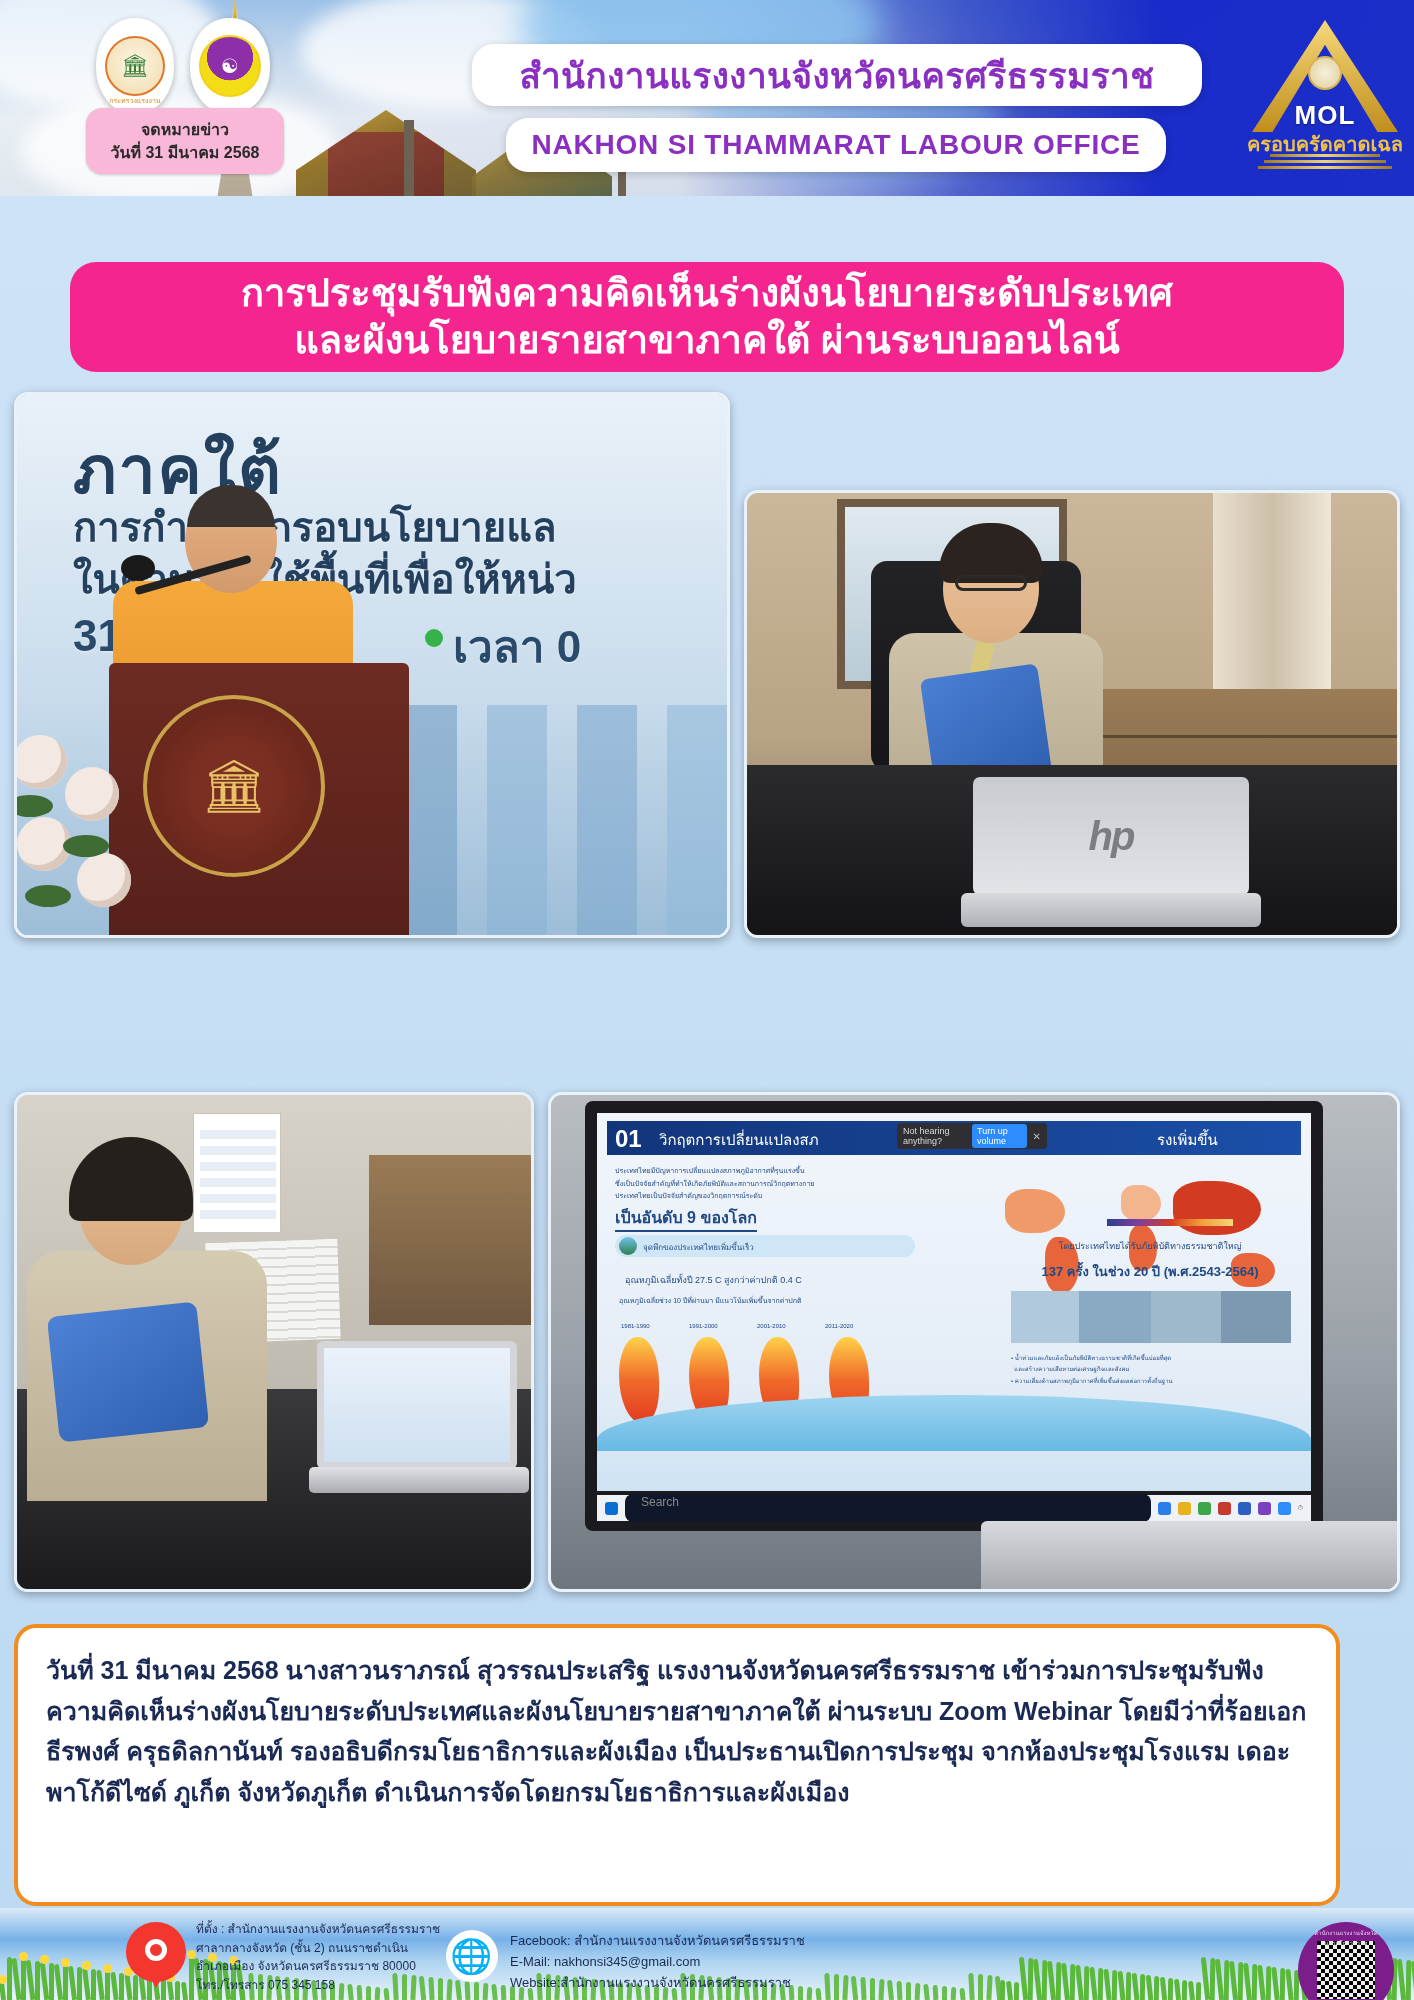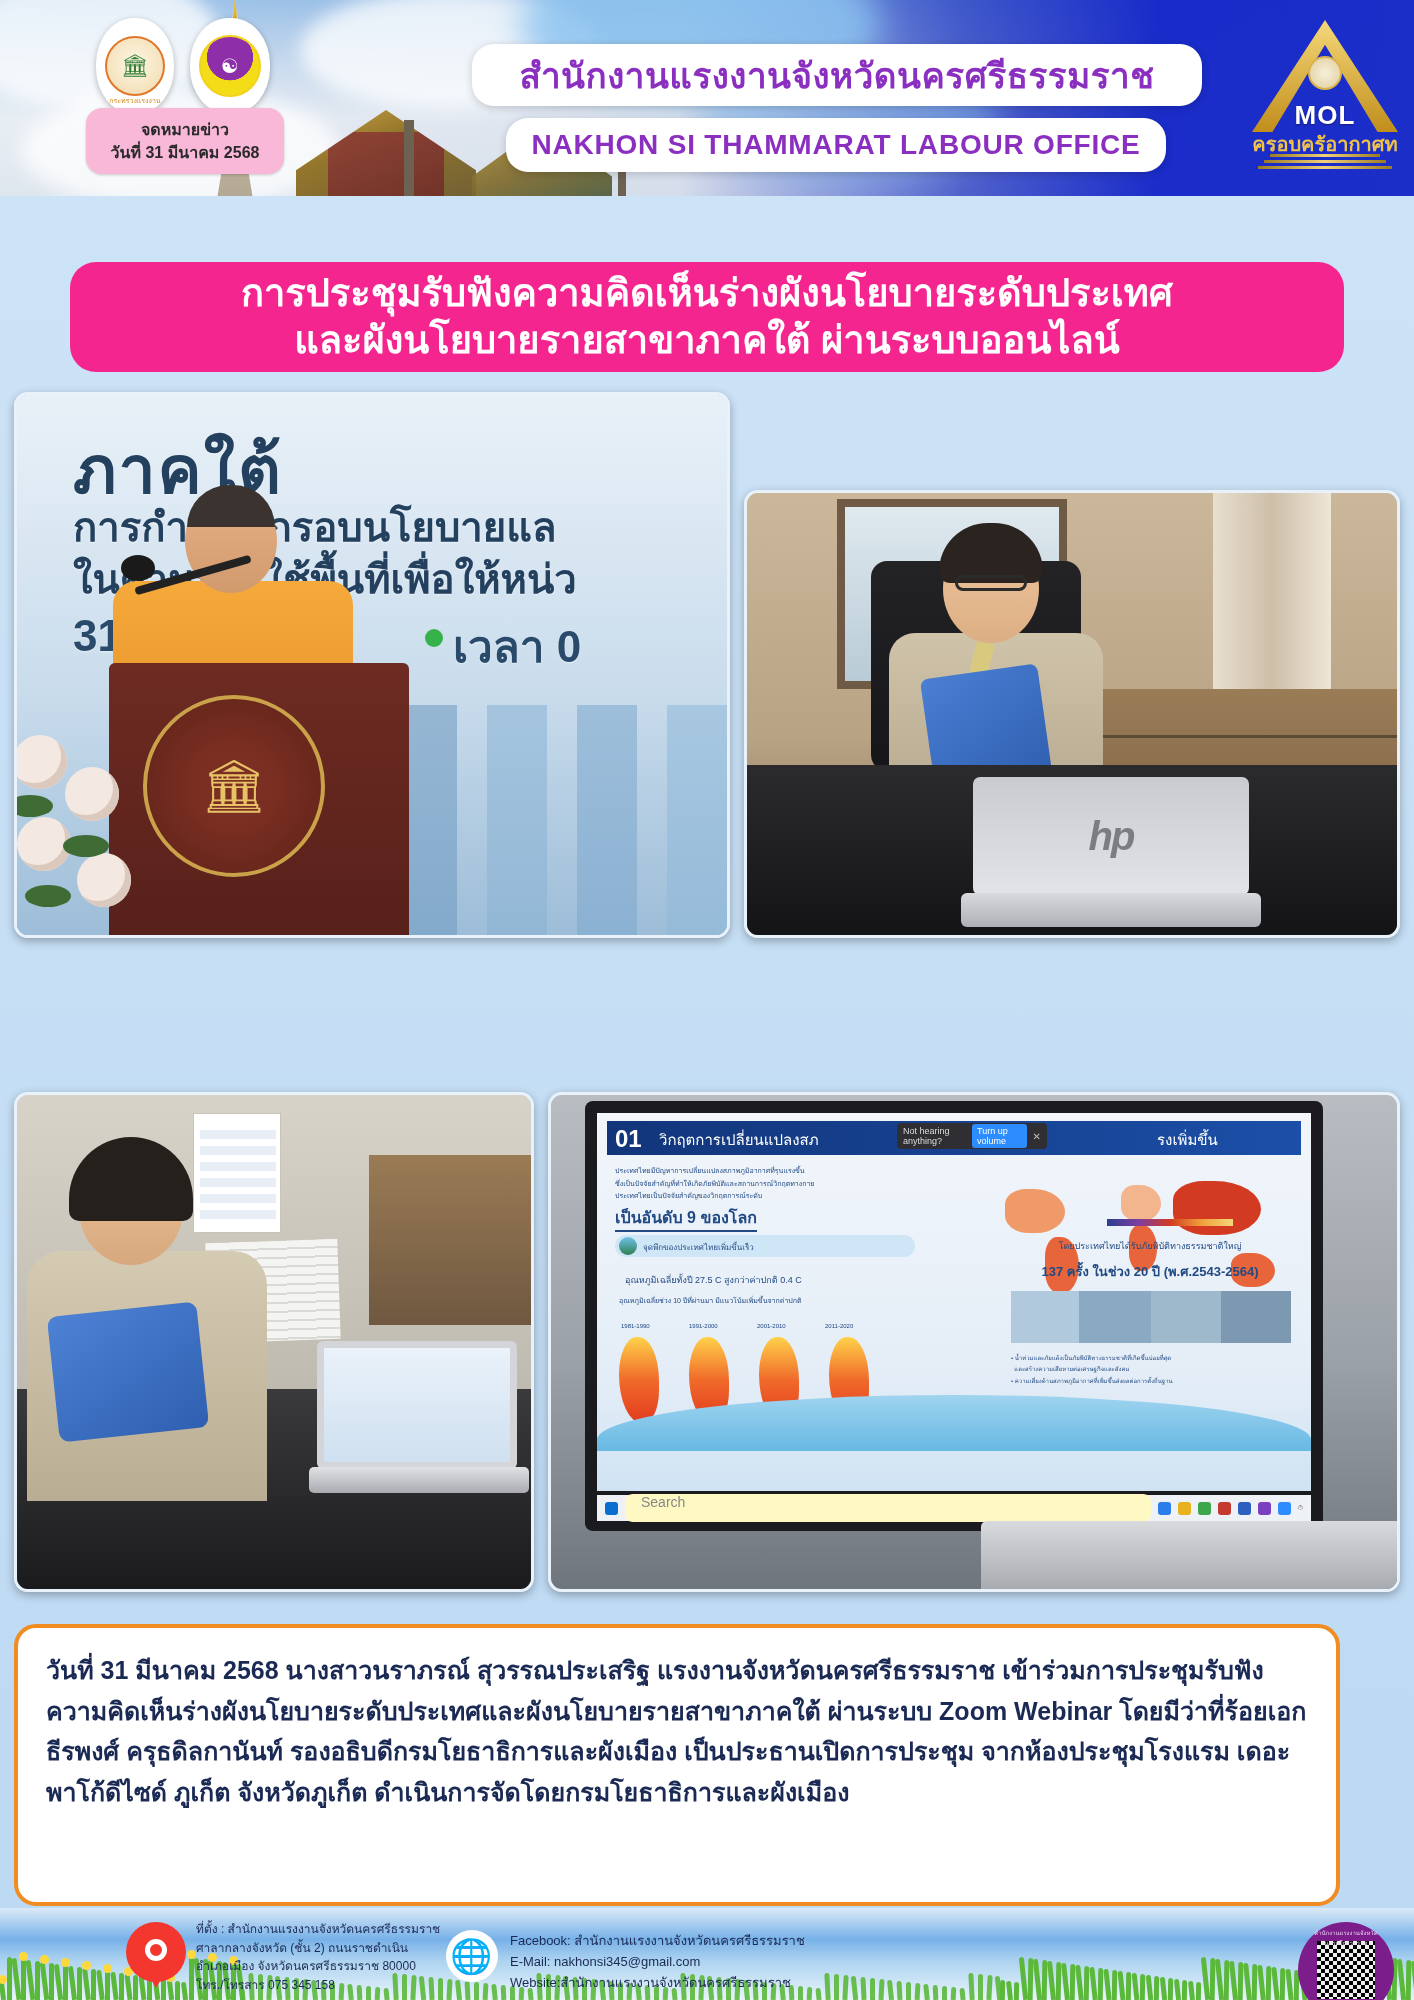--- a/index.html
+++ b/index.html
@@ -321,21 +321,21 @@
       <span>สำนักงานแรงงานจังหวัดนครศรีธรรมราช</span>
     </div>
     <div class="titlepill pill-en">
       <span>NAKHON SI THAMMARAT LABOUR OFFICE</span>
     </div>
 
     <div class="mol">
       <div class="gable"></div>
       <div class="molseal"></div>
       <div class="moltext">MOL</div>
-      <div class="molthai">ครอบครัอากาศท</div>
+      <div class="molthai">ครอบครัดคาดเฉล</div>
       <div class="bar" style="left:24px; top:140px; width:110px;"></div>
       <div class="bar" style="left:18px; top:146px; width:122px;"></div>
       <div class="bar" style="left:12px; top:152px; width:134px;"></div>
     </div>
   </div>
 
   <div class="banner">
     <div class="l1">การประชุมรับฟังความคิดเห็นร่างผังนโยบายระดับประเทศ</div>
     <div class="l2">และผังนโยบายรายสาขาภาคใต้ ผ่านระบบออนไลน์</div>
   </div>
@@ -472,21 +472,21 @@
         <div class="bodytxt" style="right:20px; top:240px; font-size:6px; width:280px; line-height:1.9;">
           • น้ำท่วมและภัยแล้งเป็นภัยพิบัติทางธรรมชาติที่เกิดขึ้นบ่อยที่สุด<br>
           &nbsp;&nbsp;และสร้างความเสียหายต่อเศรษฐกิจและสังคม<br>
           • ความเสี่ยงด้านสภาพภูมิอากาศที่เพิ่มขึ้นส่งผลต่อการตั้งถิ่นฐาน
         </div>
         <div class="wave"></div>
       </div>
 
       <div class="taskbar">
         <span class="tb-ico" style="background:#0a6ed1;"></span>
-        <span style="flex:1 0 120px; height:28px; background:#fef9c3; border-radius:8px; font-size:14px; color:#888; padding-left:16px; line-height:16px;">Search</span>
+        <span style="flex:1 0 120px; height:28px; background:#0f172a; border-radius:8px; font-size:12px; color:#888; padding-left:16px; line-height:16px;">Search</span>
         <span class="tb-ico" style="background:#2b7de9;"></span>
         <span class="tb-ico" style="background:#e8b21f;"></span>
         <span class="tb-ico" style="background:#3ca64a;"></span>
         <span class="tb-ico" style="background:#c43a2f;"></span>
         <span class="tb-ico" style="background:#2d5fc0;"></span>
         <span class="tb-ico" style="background:#7a40c0;"></span>
         <span class="tb-ico" style="background:#2d8cff;"></span>
         <span style="margin-left:auto; font-size:7px; color:#555;">⏱</span>
       </div>
     </div>

